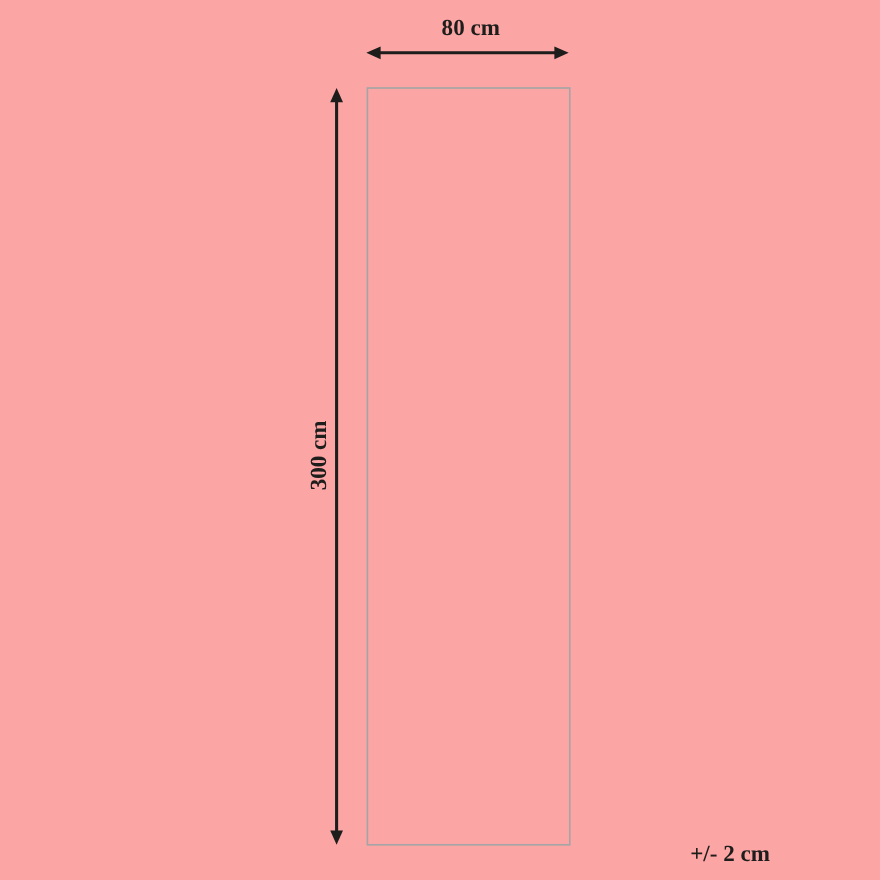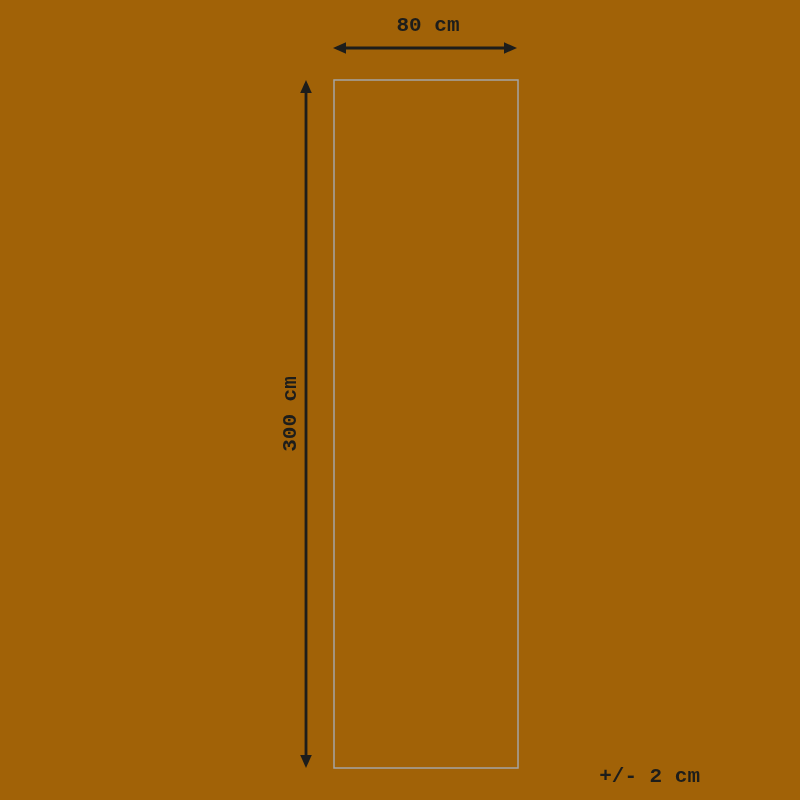--- a/index.html
+++ b/index.html
@@ -4,23 +4,23 @@
 <style>
   html, body {
     margin: 0;
     padding: 0;
     background: #ffffff;
   }
   .canvas {
     position: relative;
     width: 800px;
     height: 800px;
-    background: #a16207;
+    background: #fca5a5;
     overflow: hidden;
-    font-family: Liberation Mono, monospace;
+    font-family: Liberation Serif, serif;
   }
   .diagram-svg {
     position: absolute;
     left: 0;
     top: 0;
   }
   .dim-label {
     position: absolute;
     color: #1d1d1b;
     font-weight: bold;

